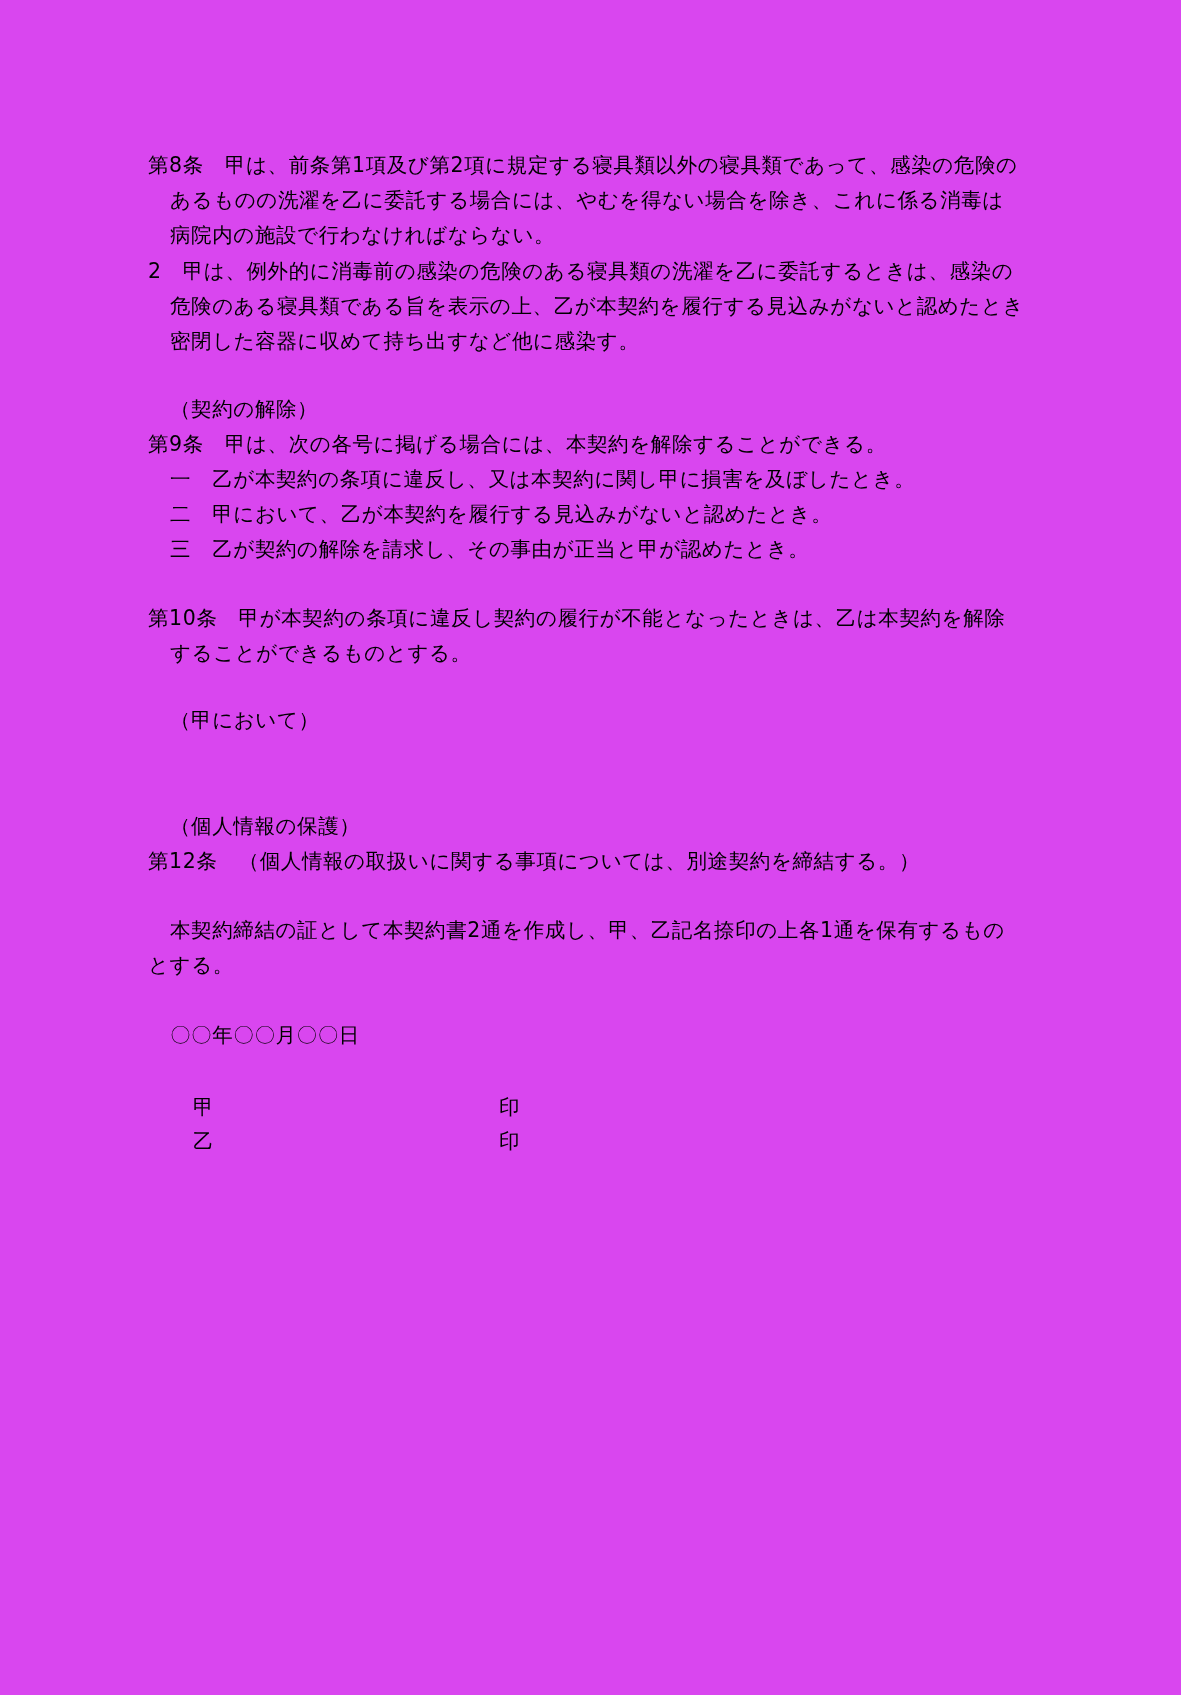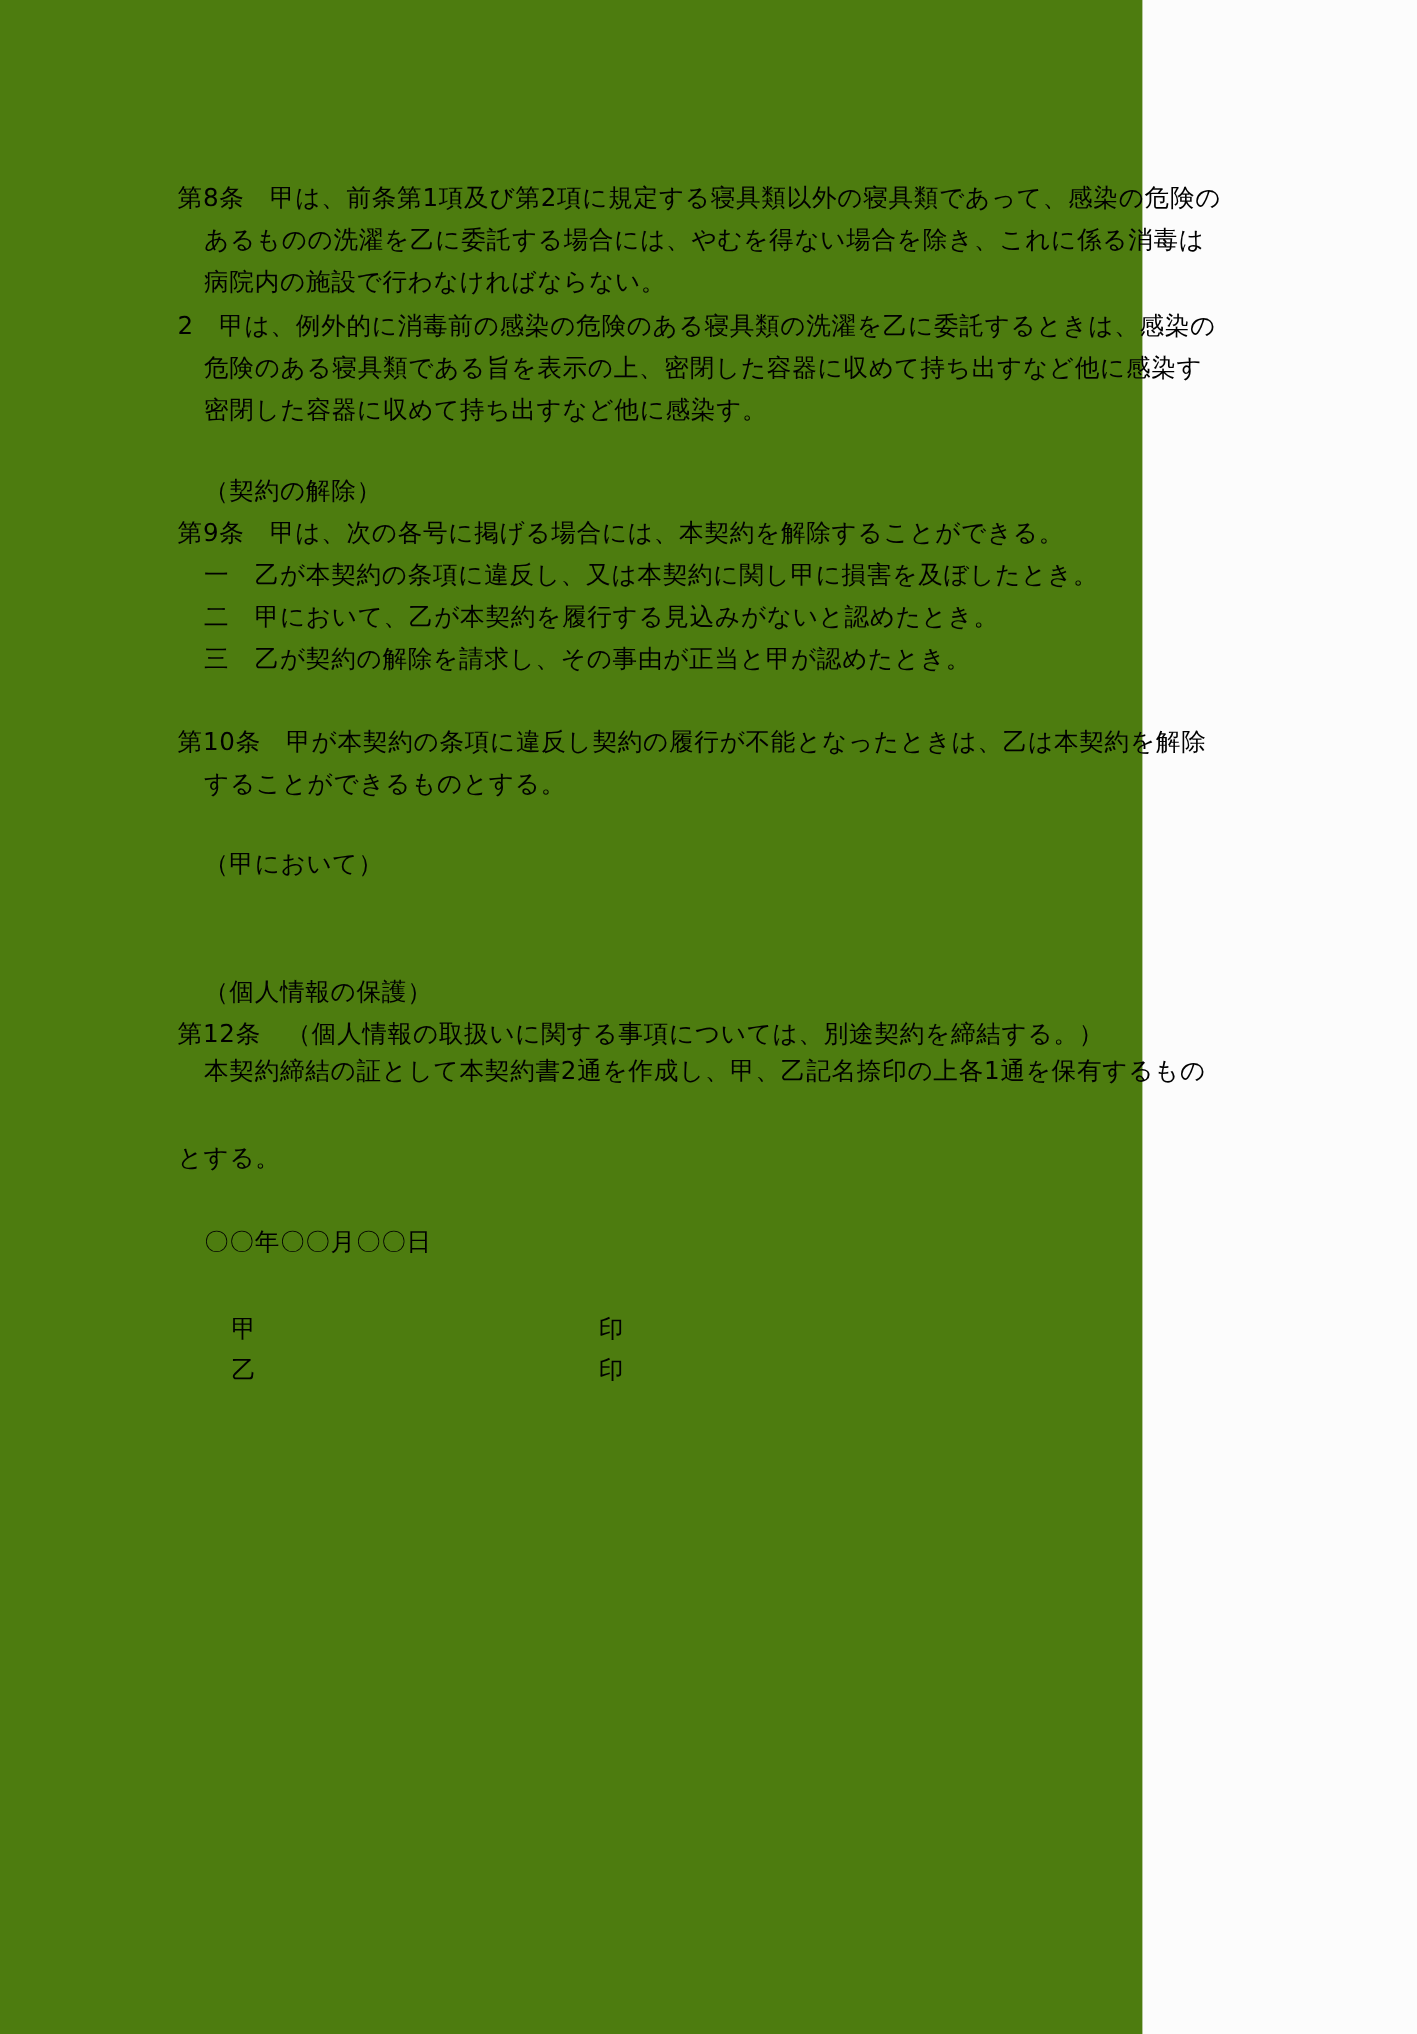--- a/index.html
+++ b/index.html
@@ -1,50 +1,50 @@
 <!DOCTYPE html>
 <html><head>
 <meta charset="utf-8">
 <style>
   html, body { margin: 0; padding: 0; background: #fcfcfc; }
   body { width: 1181px; height: 1695px; position: relative; overflow: hidden;
          font-family: "DejaVu Sans", "Liberation Sans", sans-serif; color: #000; }
-  .page { position: absolute; left: 0; top: 0; width: 952px; height: 1695px; background: #4d7c0f; }
+  .page { position: absolute; left: 0; top: 0; width: 1181px; height: 1695px; background: #d946ef; }
   .line { position: absolute; left: 148px; font-size: 20.5px; line-height: 24px; white-space: nowrap; letter-spacing: 0.6px; }
   .ind1 { left: 170px; }
   .ind-heading { left: 170px; }
   .sig-label { position: absolute; font-size: 20.5px; line-height: 24px; }
 </style>
 </head>
 <body>
 
 <div class="page">
 
   <div class="line" style="top:153px">第8条　甲は、前条第1項及び第2項に規定する寝具類以外の寝具類であって、感染の危険の</div>
   <div class="line ind1" style="top:223px">病院内の施設で行わなければならない。</div>
   <div class="line ind1" style="top:188px">あるものの洗濯を乙に委託する場合には、やむを得ない場合を除き、これに係る消毒は</div>
   <div class="line" style="top:259px">2　甲は、例外的に消毒前の感染の危険のある寝具類の洗濯を乙に委託するときは、感染の</div>
-  <div class="line ind1" style="top:294px">危険のある寝具類である旨を表示の上、密閉した容器に収めて持ち出すなど他に感染す</div>
+  <div class="line ind1" style="top:294px">危険のある寝具類である旨を表示の上、乙が本契約を履行する見込みがないと認めたとき</div>
   <div class="line ind1" style="top:329px">密閉した容器に収めて持ち出すなど他に感染す。</div>
 
   <div class="line ind-heading" style="top:397px">（契約の解除）</div>
   <div class="line" style="top:432px">第9条　甲は、次の各号に掲げる場合には、本契約を解除することができる。</div>
   <div class="line ind1" style="top:467px">一　乙が本契約の条項に違反し、又は本契約に関し甲に損害を及ぼしたとき。</div>
   <div class="line ind1" style="top:502px">二　甲において、乙が本契約を履行する見込みがないと認めたとき。</div>
   <div class="line ind1" style="top:537px">三　乙が契約の解除を請求し、その事由が正当と甲が認めたとき。</div>
 
   <div class="line" style="top:606px">第10条　甲が本契約の条項に違反し契約の履行が不能となったときは、乙は本契約を解除</div>
   <div class="line ind1" style="top:641px">することができるものとする。</div>
 
   <div class="line ind-heading" style="top:708px">（甲において）</div>
 
   <div class="line ind-heading" style="top:814px">（個人情報の保護）</div>
   <div class="line" style="top:849px">第12条　（個人情報の取扱いに関する事項については、別途契約を締結する。）</div>
 
-  <div class="line ind1" style="top:880px">本契約締結の証として本契約書2通を作成し、甲、乙記名捺印の上各1通を保有するもの</div>
+  <div class="line ind1" style="top:918px">本契約締結の証として本契約書2通を作成し、甲、乙記名捺印の上各1通を保有するもの</div>
   <div class="line" style="top:953px">とする。</div>
   <div class="line ind1" style="top:1023px">〇〇年〇〇月〇〇日</div>
 
   <div class="sig-label" style="left:193px; top:1095px">甲</div>
   <div class="sig-label" style="left:499px; top:1095px">印</div>
   <div class="sig-label" style="left:193px; top:1129px">乙</div>
   <div class="sig-label" style="left:499px; top:1129px">印</div>
 
 </div>
 

